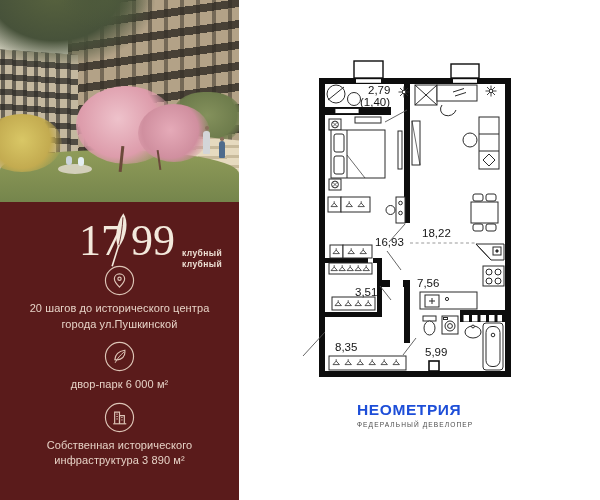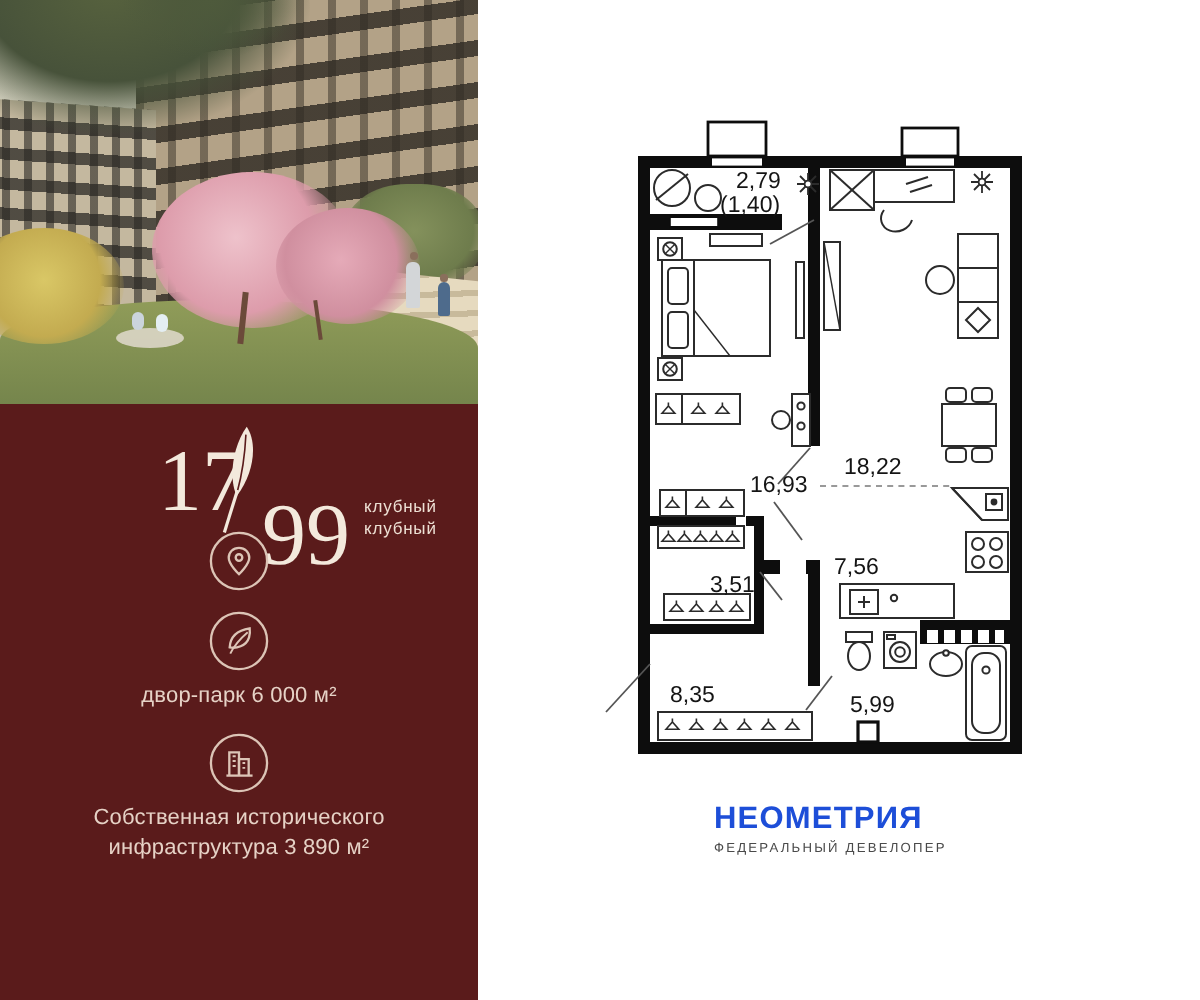--- a/index.html
+++ b/index.html
@@ -49,23 +49,23 @@
   .person2:before{content:"";position:absolute;left:1px;top:-4px;width:3.5px;height:3.5px;border-radius:50%;background:#8a6f5c;}
   .picnic{left:58px;top:164px;width:34px;height:10px;border-radius:50%;background:#dcd6c6;opacity:.9;}
   .picnic-p{left:66px;top:156px;width:6px;height:9px;border-radius:3px;background:#cbd4dc;}
   .picnic-p2{left:78px;top:157px;width:6px;height:9px;border-radius:3px;background:#e4eef2;}
 
   
   .brand-panel{position:absolute;left:0;top:203px;width:239px;height:298px;background:#5a1b1b;color:#e9d7cb;}
   .logo-row{position:absolute;left:0;top:8px;width:239px;height:58px;}
   .logo-num{position:absolute;font-family:"Liberation Serif",serif;font-size:44px;line-height:1;color:#f3e9dc;font-weight:400;}
   .logo-num.left{left:79px;top:8px;}
-  .logo-num.right{left:131px;top:8px;margin-top:27px;}
+  .logo-num.right{left:131px;top:8px;}
   .feather{position:absolute;left:105px;top:1px;width:28px;height:58px;}
-  .logo-tagline{position:absolute;left:182px;top:37px;font-size:8.5px;line-height:1.3;letter-spacing:.4px;color:#eddfd3;font-weight:400;}
+  .logo-tagline{position:absolute;left:182px;top:37px;font-size:8.5px;line-height:1.3;letter-spacing:.4px;color:#eddfd3;font-weight:700;}
   .features{position:absolute;left:0;top:62px;width:239px;display:flex;flex-direction:column;align-items:center;gap:9px;}
   .feature{display:flex;flex-direction:column;align-items:center;gap:5px;}
   .feature .f-icon{width:31px;height:31px;}
   .feature .f-text{text-align:center;font-size:11px;line-height:1.42;color:#e6d2c6;letter-spacing:.1px;}
 
   
   .plan{position:absolute;left:295px;top:55px;width:230px;height:335px;}
   .plan text{font-family:"Liberation Sans",sans-serif;font-size:11.5px;fill:#141414;}
 
   
@@ -117,20 +117,24 @@
     </div>
 
     <div class="features">
 
       <div class="feature">
         <svg class="f-icon" viewBox="0 0 32 32" fill="none" stroke="#dcc4b6" stroke-width="1.2">
           <circle cx="16" cy="16" r="14.5"></circle>
           <path d="M16 9.2 c-3.1 0 -5.3 2.3 -5.3 5.1 c0 3.5 5.3 8.5 5.3 8.5 s5.3 -5 5.3 -8.5 c0 -2.8 -2.2 -5.1 -5.3 -5.1 z"></path>
           <circle cx="16" cy="14.2" r="1.7"></circle>
         </svg>
+        <div class="f-text">
+          <div>20 шагов до исторического центра</div>
+          <div>города ул.Пушкинской</div>
+        </div>
       </div>
 
       <div class="feature">
         <svg class="f-icon" viewBox="0 0 32 32" fill="none" stroke="#dcc4b6" stroke-width="1.2">
           <circle cx="16" cy="16" r="14.5"></circle>
           <path d="M21.5 9.5 c-6.5 1 -10 4.3 -10.3 9.8 c3.2 .6 8.5 -.4 10 -5.2 c.5 -1.7 .5 -3.2 .3 -4.6 z"></path>
           <path d="M11.5 22.5 c2.2 -4.5 5.5 -8 9 -11" stroke-width="1"></path>
         </svg>
         <div class="f-text">
           <div>двор-парк 6 000 м²</div>

